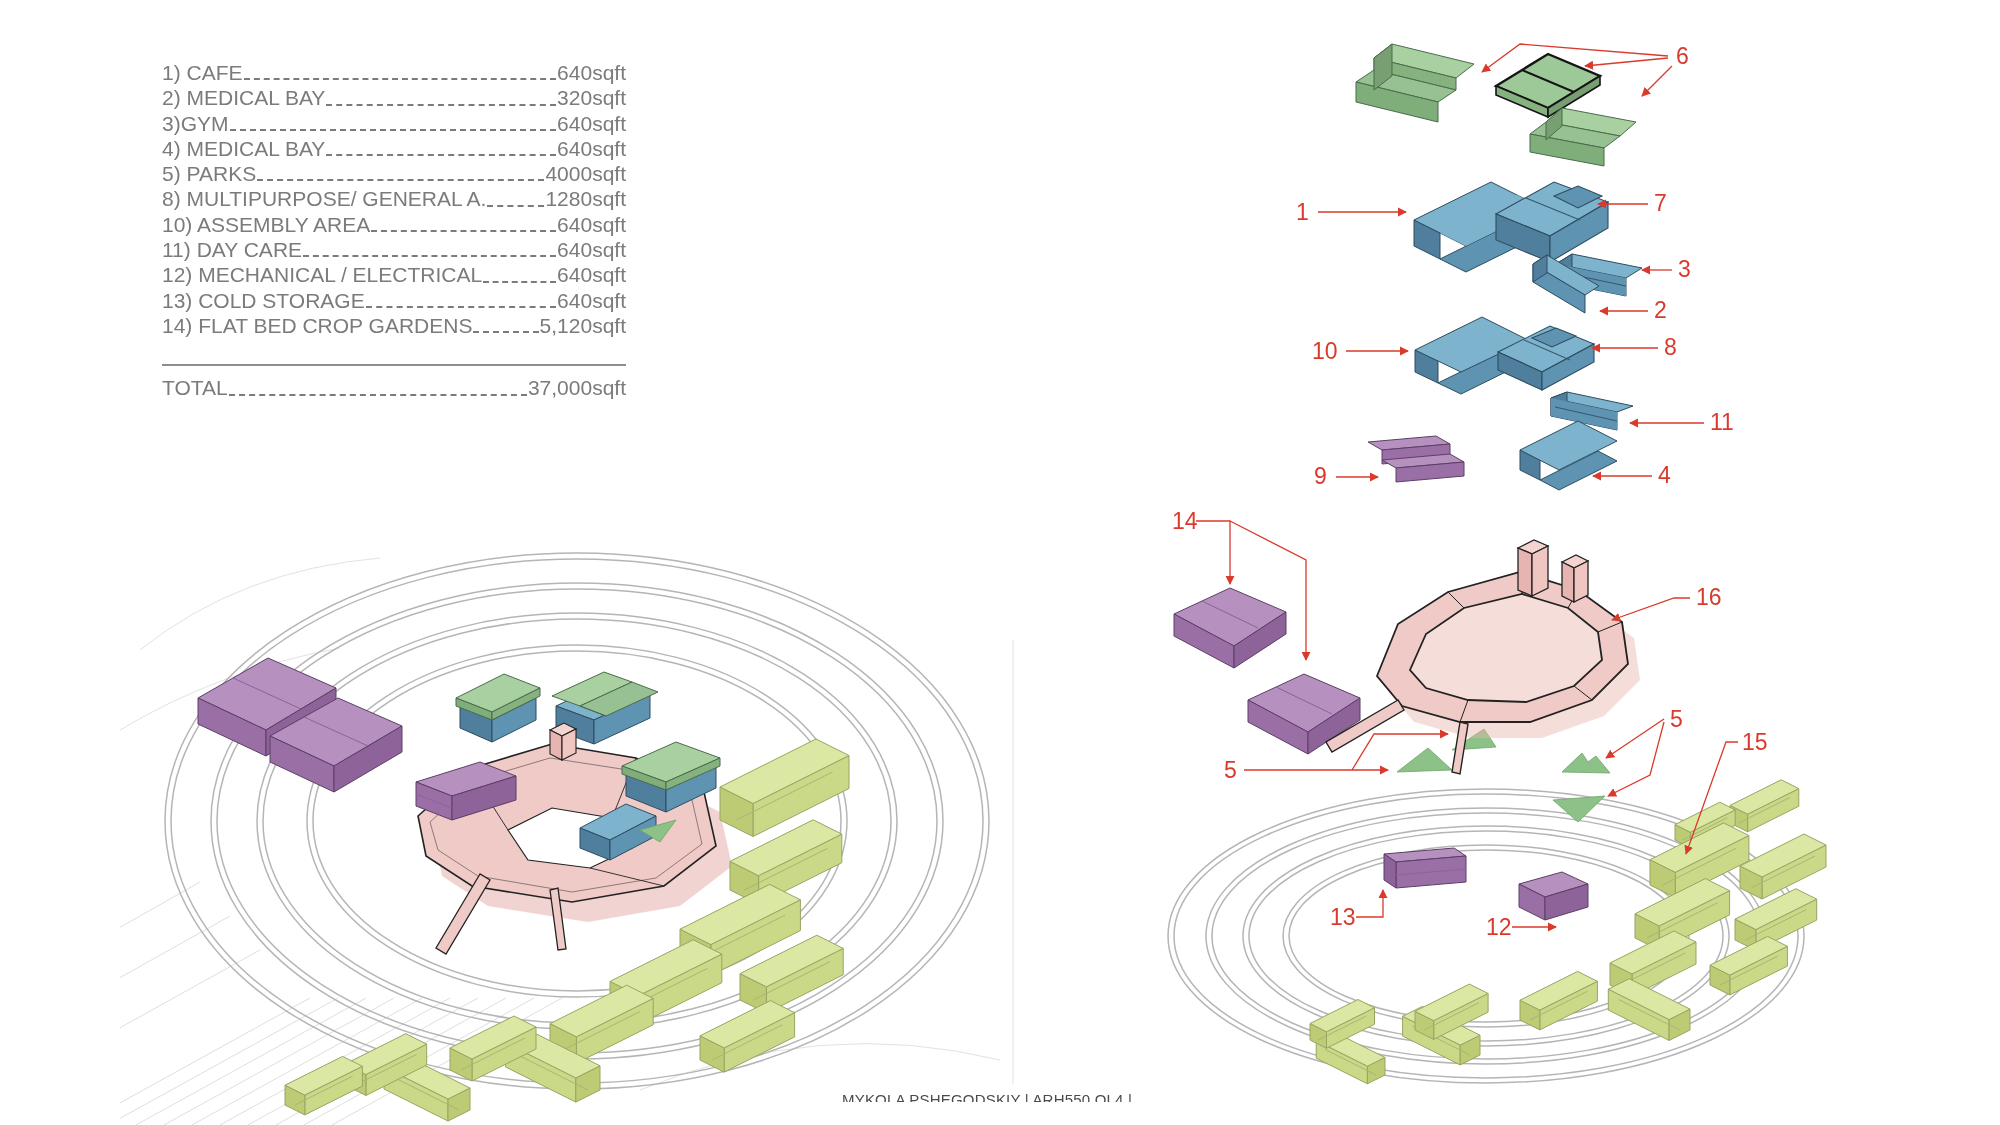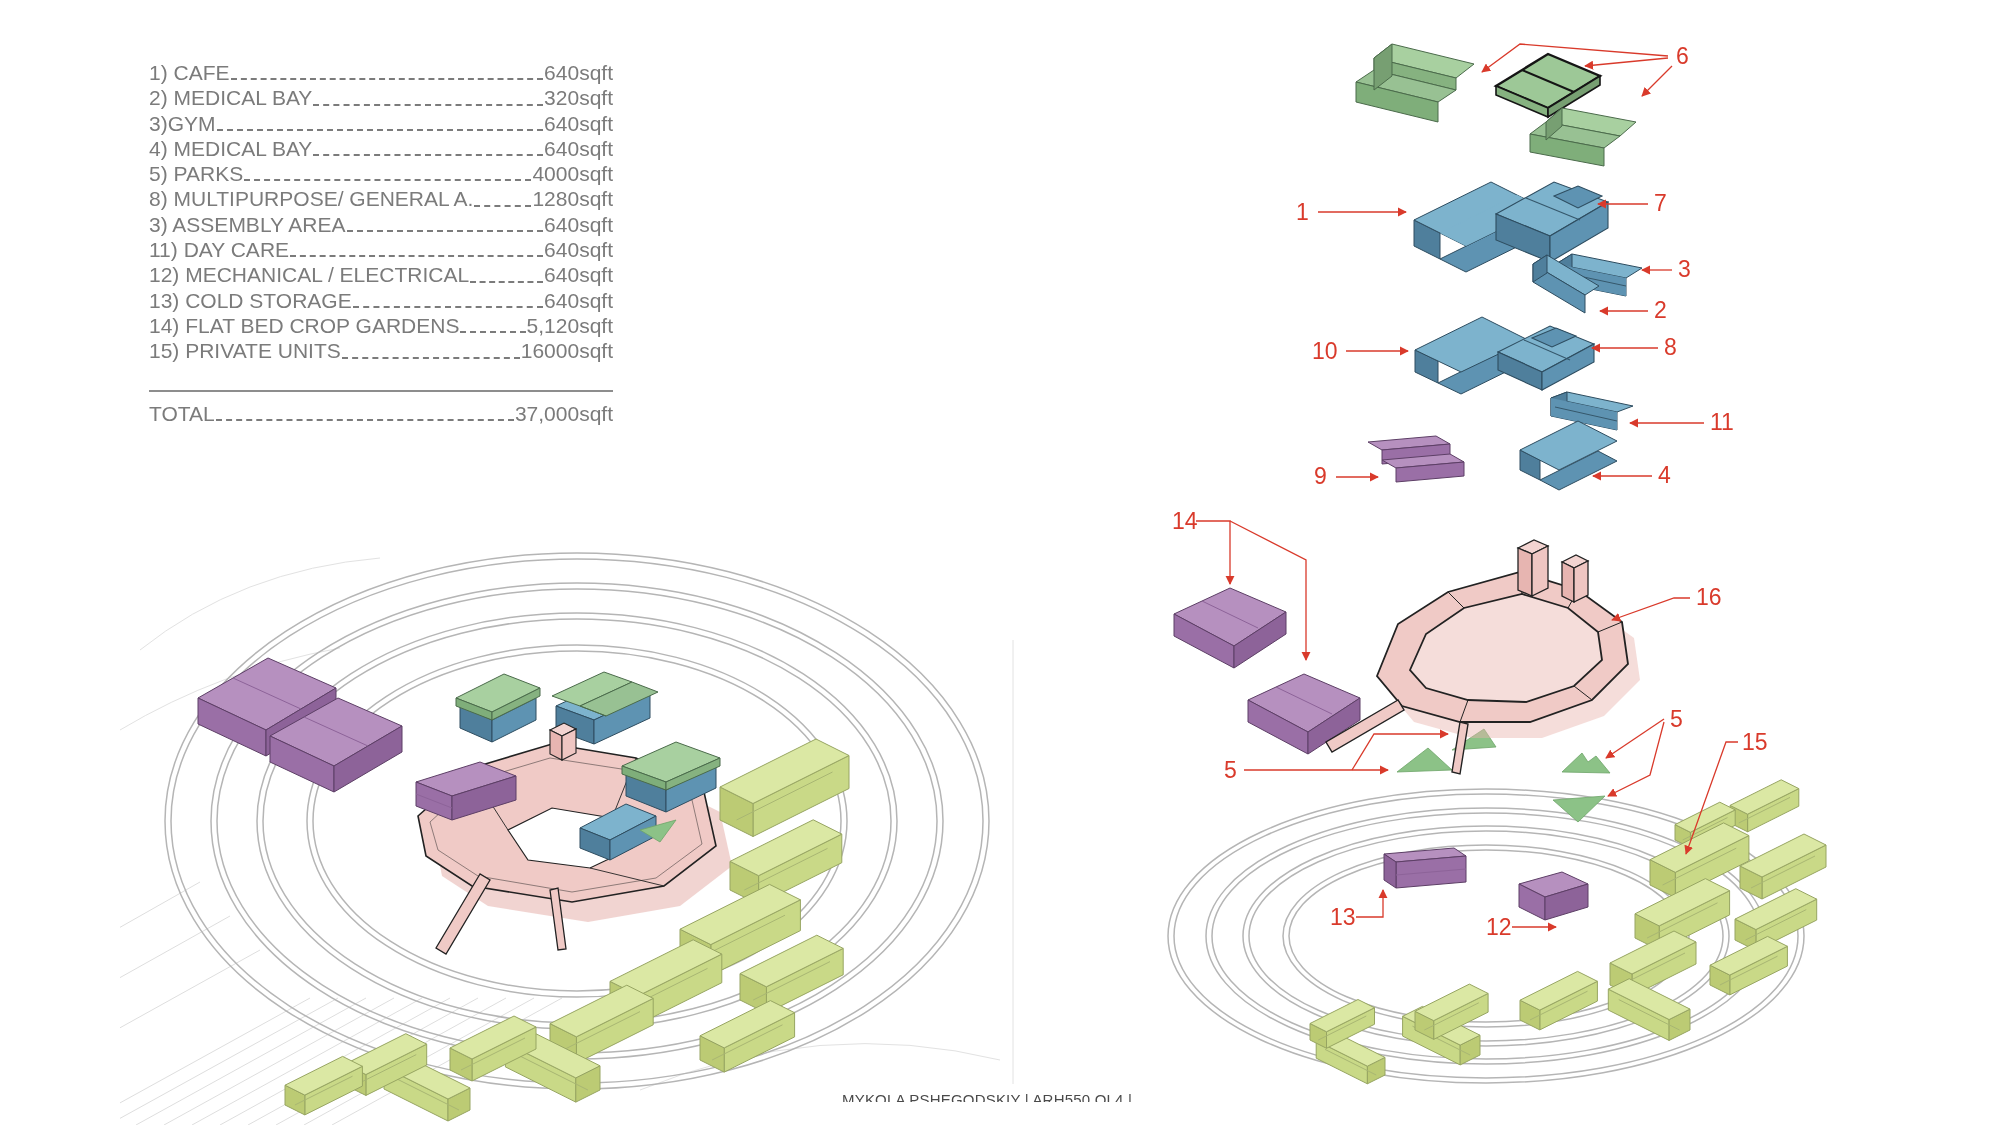--- a/index.html
+++ b/index.html
@@ -1,19 +1,19 @@
 <!DOCTYPE html>
 <html><head>
 <meta charset="utf-8">
 <style>
   html,body{margin:0;padding:0;background:#fff;}
   .page{position:relative;width:2000px;height:1125px;background:#ffffff;overflow:hidden;
         font-family:"Liberation Sans",sans-serif;}
   
-  .plist{position:absolute;left:149px;top:60px;width:464px;color:#7b7b7b;
+  .plist{position:absolute;left:162px;top:60px;width:464px;color:#7b7b7b;
          font-size:21px;line-height:25.3px;}
   .prow{display:flex;align-items:flex-end;white-space:nowrap;}
   .prow .ld{flex:1;border-bottom:2px dashed #7b7b7b;margin:0 1px 5px 1px;min-width:8px;}
   .tdiv{border-top:2px solid #8d8d8d;margin-top:26px;margin-bottom:9px;}
   
   .svg-right{position:absolute;left:1130px;top:0;}
   .svg-left{position:absolute;left:120px;top:530px;}
   .credit{position:absolute;left:842px;top:1091px;width:310px;height:11px;overflow:hidden;
           font-size:15px;color:#4a4a4a;letter-spacing:.2px;}
   svg text.cl{font-family:"Liberation Sans",sans-serif;font-size:23px;fill:#d93a2b;}
@@ -65,21 +65,21 @@
         <span>5) PARKS</span>
         <span class="ld"></span>
         <span>4000sqft</span>
       </div>
     <div class="prow">
         <span>8) MULTIPURPOSE/ GENERAL A.</span>
         <span class="ld"></span>
         <span>1280sqft</span>
       </div>
     <div class="prow">
-        <span>3) ASSEMBLY AREA</span>
+        <span>10) ASSEMBLY AREA</span>
         <span class="ld"></span>
         <span>640sqft</span>
       </div>
     <div class="prow">
         <span>11) DAY CARE</span>
         <span class="ld"></span>
         <span>640sqft</span>
       </div>
     <div class="prow">
         <span>12) MECHANICAL / ELECTRICAL</span>
@@ -88,25 +88,20 @@
       </div>
     <div class="prow">
         <span>13) COLD STORAGE</span>
         <span class="ld"></span>
         <span>640sqft</span>
       </div>
     <div class="prow">
         <span>14) FLAT BED CROP GARDENS</span>
         <span class="ld"></span>
         <span>5,120sqft</span>
-      </div>
-    <div class="prow">
-        <span>15) PRIVATE UNITS</span>
-        <span class="ld"></span>
-        <span>16000sqft</span>
       </div>
     <div class="tdiv"></div>
     <div class="prow">
         <span>TOTAL</span>
         <span class="ld"></span>
         <span>37,000sqft</span>
       </div>
   </div>
 
   <svg class="svg-right" width="870" height="1125" viewBox="0 0 870 1125">

